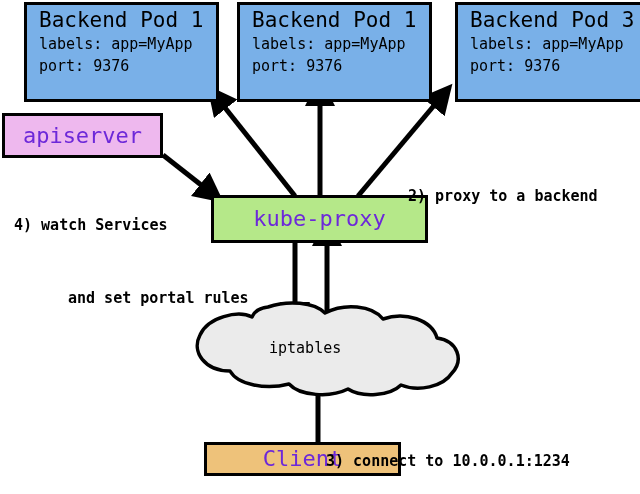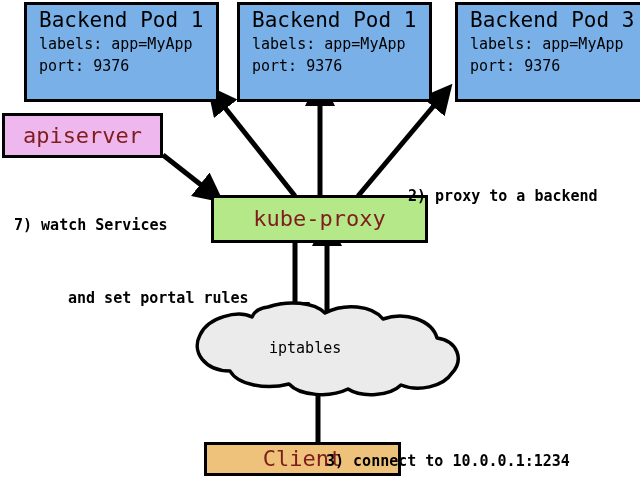--- a/index.html
+++ b/index.html
@@ -46,21 +46,21 @@
     line-height: 22px;
     color: #000000;
     white-space: nowrap;
   }
   .center-box {
     align-items: center;
     justify-content: center;
   }
   .center-box .box-label {
     font-size: 22px;
-    color: #7f1d1d;
+    color: #6d28d9;
     white-space: nowrap;
     line-height: 1;
   }
   .edge-label {
     position: absolute;
     font-family: "DejaVu Sans Mono", monospace;
     font-size: 15px;
     font-weight: bold;
     line-height: 20px;
     color: #000000;
@@ -158,21 +158,21 @@
     <div class="box-label">kube-proxy</div>
   </div>
 
   <div class="node-box center-box" style="left:204px; top:442px; width:197px; height:34px; background:#eec27a;">
     <div class="box-label">Client</div>
   </div>
 
   <div class="cloud-label" style="left:269px; top:339px;">iptables</div>
 
   <div class="edge-label" style="left:14px; top:175px;">
-    <div>7) watch Services</div>
+    <div>4) watch Services</div>
   </div>
 
   <div class="edge-label" style="left:68px; top:248px;">
     <div>and set portal rules</div>
   </div>
 
   <div class="edge-label" style="left:326px; top:411px;">
     <div>3) connect to 10.0.0.1:1234</div>
   </div>
 

